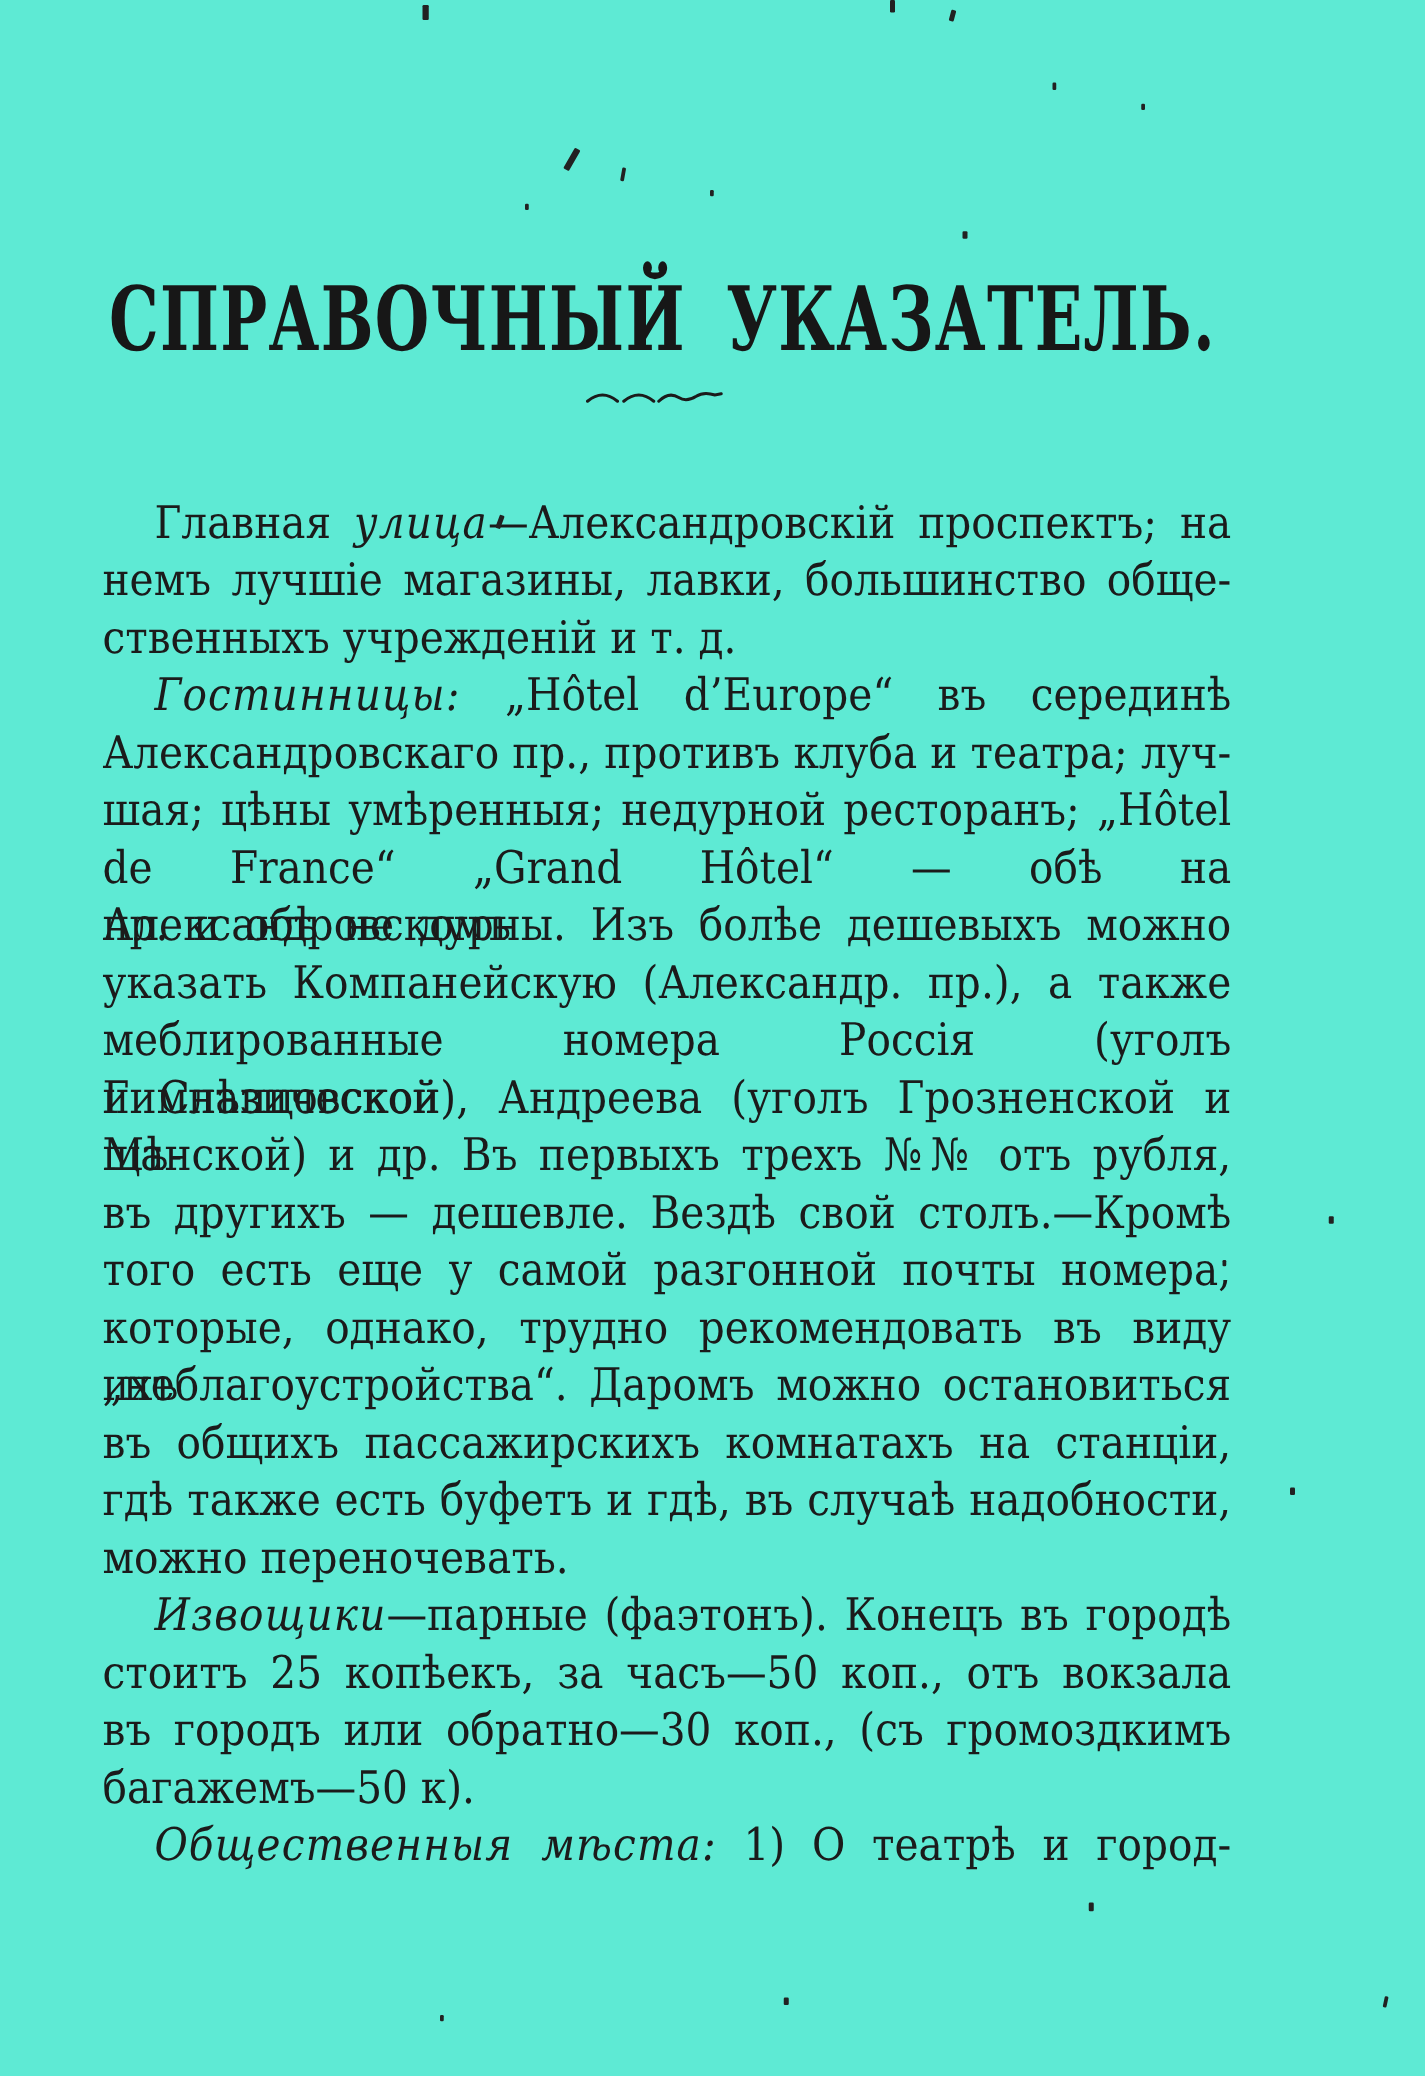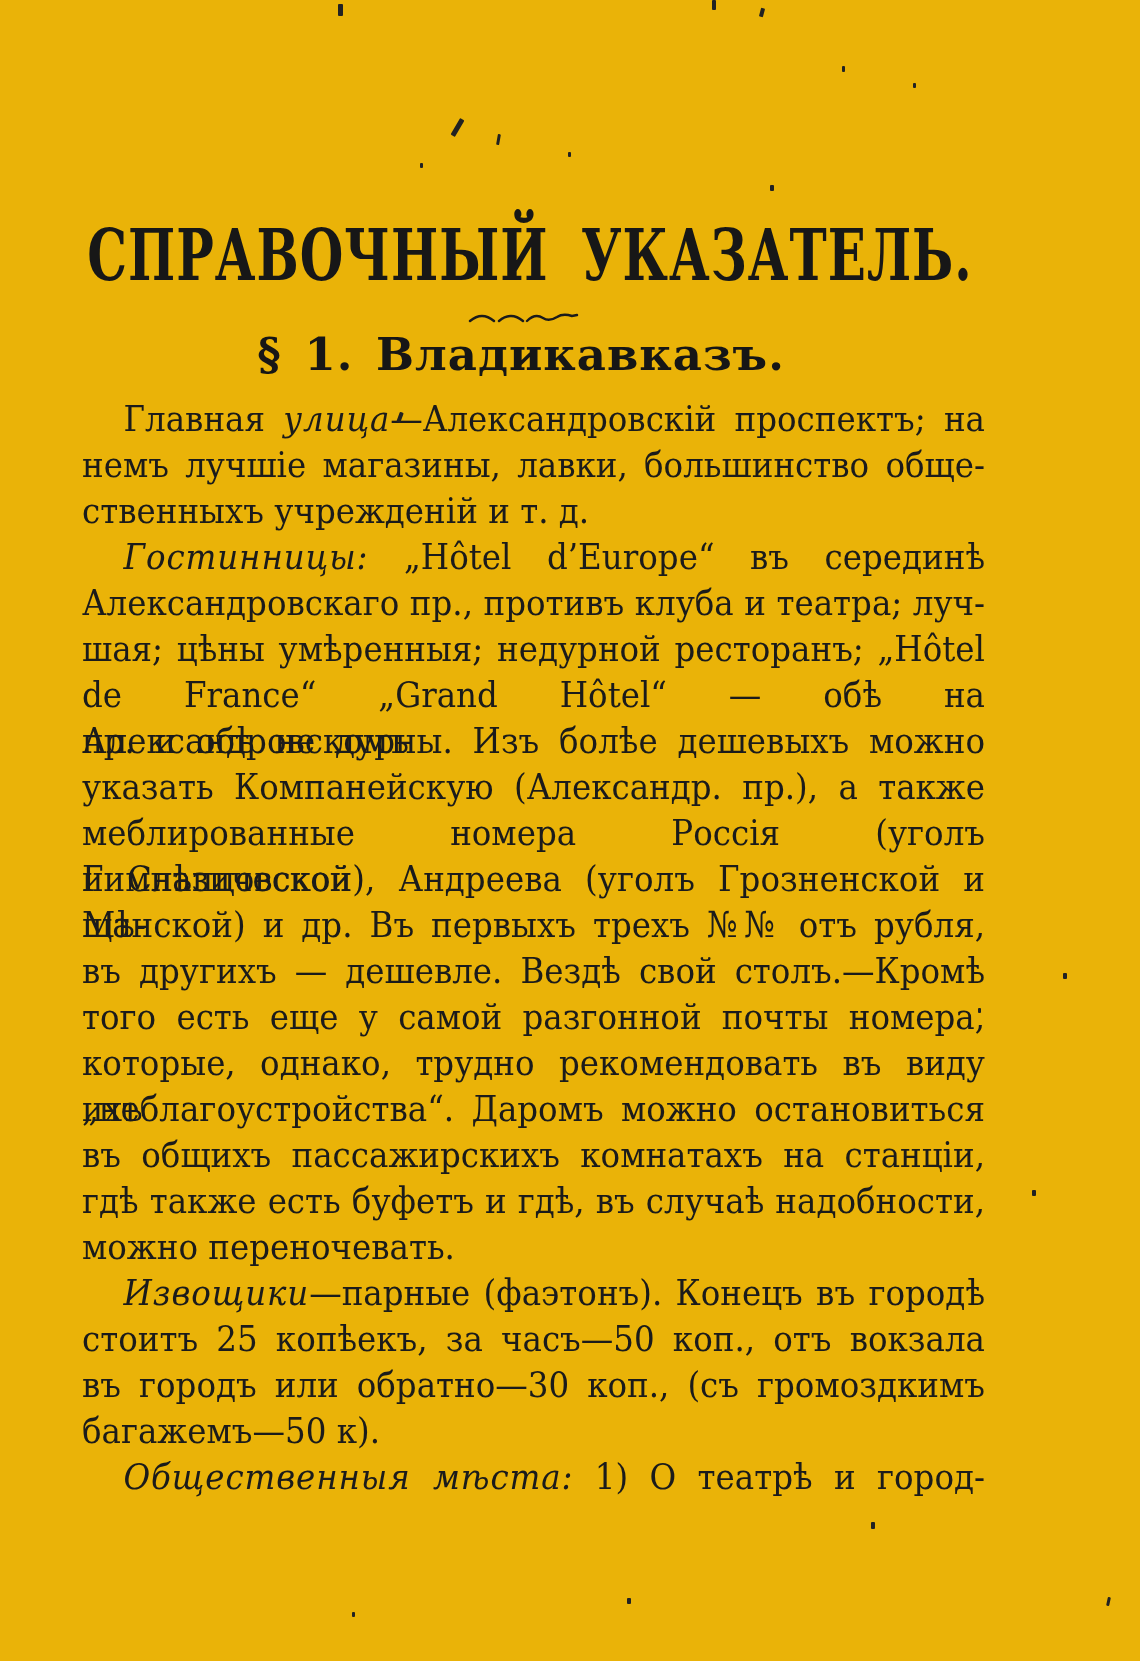--- a/index.html
+++ b/index.html
@@ -4,21 +4,21 @@
 <style>
   html, body {
     margin: 0;
     padding: 0;
     background: #ffffff;
   }
   .page {
     position: relative;
     width: 1140px;
     height: 1661px;
-    background: #eab308;
+    background: #5eead4;
     color: #1b1b1b;
     font-family: "DejaVu Serif", serif;
     overflow: hidden;
   }
   .page-title {
     position: absolute;
     top: 213px;
     left: 0;
     width: 1060px;
     margin: 0;
@@ -82,21 +82,20 @@
 <div class="page">
 
   <h1 class="page-title">СПРАВОЧНЫЙ УКАЗАТЕЛЬ.</h1>
 
   <div class="ornament">
     <svg width="112" height="14" viewBox="0 0 112 14" aria-hidden="true">
       <path d="M2,11 Q14,1 26,11 M31,11 Q43,1 55,11 M59,11 Q67,3 75,8 Q81,12 89,7 Q95,3 104,6 L109,5" fill="none" stroke="#1b1b1b" stroke-width="2.4" stroke-linecap="round"></path>
     </svg>
   </div>
 
-  <h2 class="section-heading">§ 1. Владикавказъ.</h2>
 
   <main class="body-text">
       <div class="line first"><span>Главная </span><span class="em">улица</span><span>—Александровскій проспектъ; на</span></div>
       <div class="line"><span>немъ лучшіе магазины, лавки, большинство обще-</span></div>
       <div class="line last"><span>ственныхъ учрежденій и т. д.</span></div>
       <div class="line first"><span class="em">Гостинницы:</span><span> „Hôtel d’Europe“ въ серединѣ</span></div>
       <div class="line"><span>Александровскаго пр., противъ клуба и театра; луч-</span></div>
       <div class="line"><span>шая; цѣны умѣренныя; недурной ресторанъ; „Hôtel</span></div>
       <div class="line"><span>de France“ „Grand Hôtel“ — обѣ на Александровскомъ</span></div>
       <div class="line"><span>пр. и обѣ не дурны. Изъ болѣе дешевыхъ можно</span></div>

